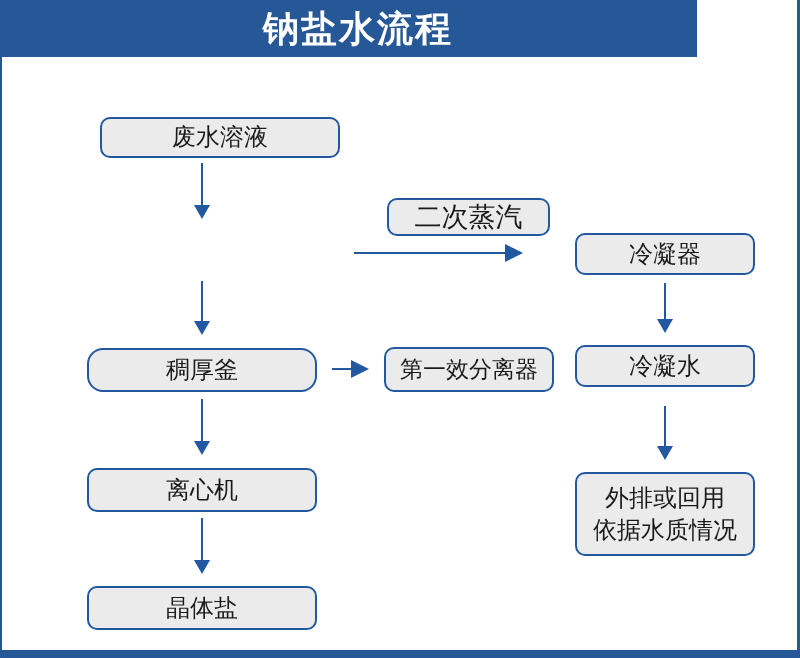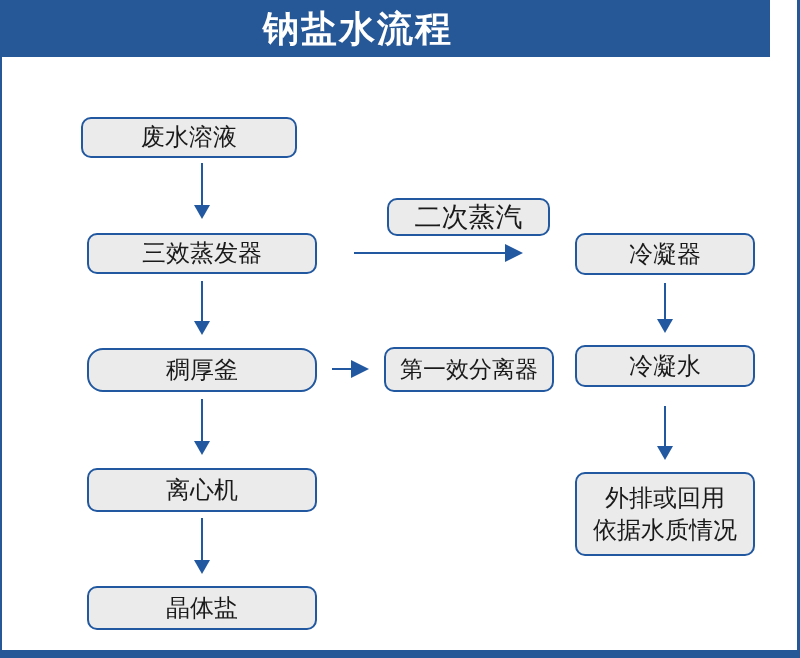--- a/index.html
+++ b/index.html
@@ -13,21 +13,21 @@
     border-left: 2px solid #265897;
     border-right: 3px solid #265897;
     border-bottom: 8px solid #265897;
     overflow: hidden;
     font-family: "Liberation Sans", "DejaVu Sans", sans-serif;
   }
 
   .header {
     position: absolute;
     top: 0; left: -2px;
-    width: 770px; height: 57px;
+    width: 697px; height: 57px;
     background: #265897;
   }
   .header .title {
     position: absolute;
     top: 0; left: 0;
     width: 716px; height: 57px;
     margin: 0;
     color: #ffffff;
     font-size: 36px;
     font-weight: bold;
@@ -46,21 +46,21 @@
     align-items: center;
     justify-content: center;
     font-size: 24px;
     color: #1a1a1a;
     line-height: 1.35;
     text-align: center;
     white-space: nowrap;
   }
 
   
-  .n-waste      { left: 79px;  top: 117px; width: 216px; height: 41px; }
+  .n-waste      { left: 98px;  top: 117px; width: 240px; height: 41px; }
   .n-evap       { left: 85px;  top: 233px; width: 230px; height: 41px; }
   .n-steam      { left: 385px; top: 198px; width: 163px; height: 38px; font-size: 27px; }
   .n-condenser  { left: 573px; top: 233px; width: 180px; height: 42px; }
   .n-kettle     { left: 85px;  top: 348px; width: 230px; height: 44px; border-radius: 16px; }
   .n-separator  { left: 382px; top: 347px; width: 170px; height: 45px; font-size: 23px; align-items: center; }
   .n-condwater  { left: 573px; top: 345px; width: 180px; height: 42px; }
   .n-centrifuge { left: 85px;  top: 468px; width: 230px; height: 44px; }
   .n-discharge  { left: 573px; top: 472px; width: 180px; height: 84px; }
   .n-salt       { left: 85px;  top: 586px; width: 230px; height: 44px; }
 
@@ -111,23 +111,20 @@
   <div class="header">
     <h1 class="title">钠盐水流程</h1>
   </div>
 
   <div class="node n-waste">
     <span>废水溶液</span>
   </div>
 
   <div class="arrow-v a1"></div>
 
-  <div class="node n-evap">
-    <span>三效蒸发器</span>
-  </div>
 
   <div class="node n-steam">
     <span>二次蒸汽</span>
   </div>
 
   <div class="arrow-h a5"></div>
 
   <div class="node n-condenser">
     <span>冷凝器</span>
   </div>

